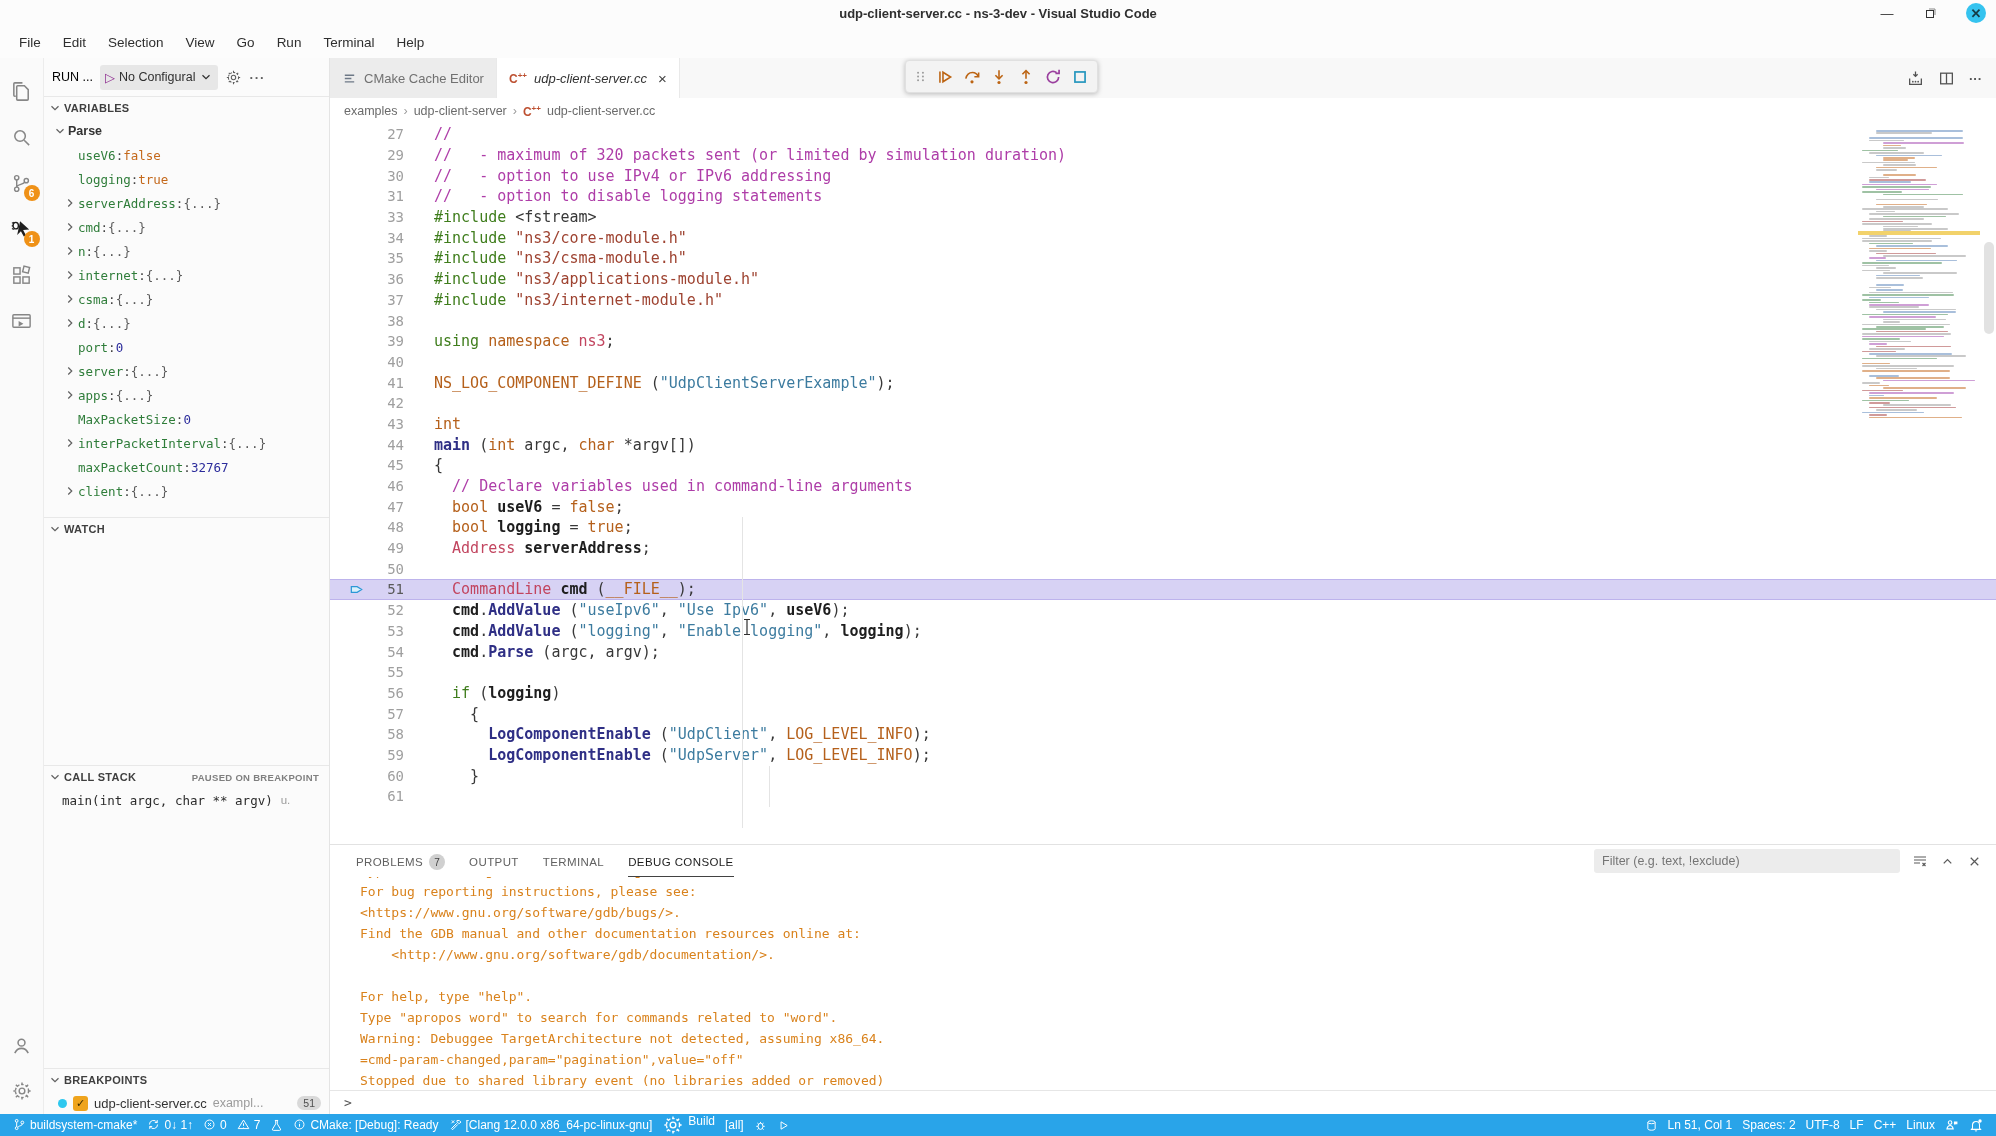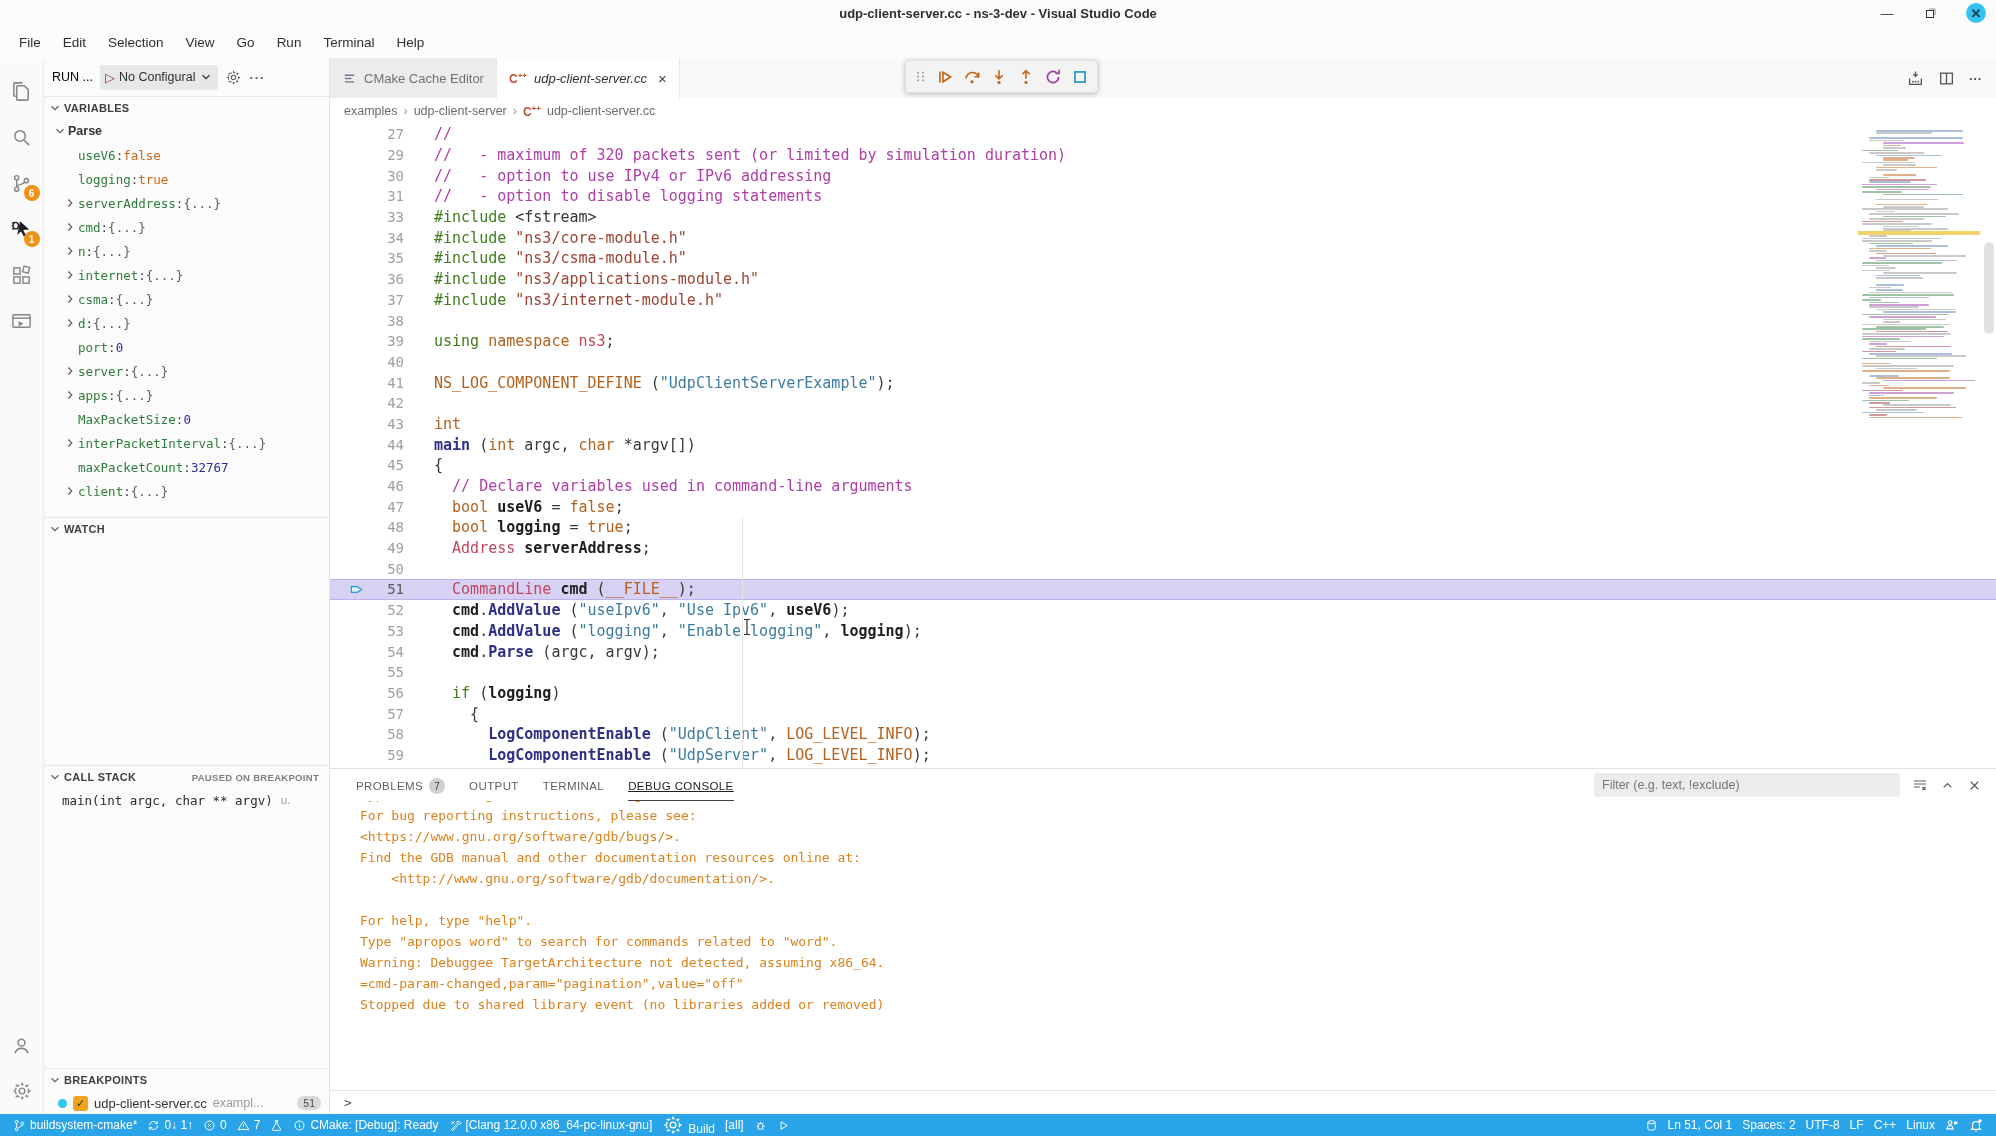--- a/index.html
+++ b/index.html
@@ -97,42 +97,42 @@
   .tk-st { color:#3c7b9f; } .tk-si { color:#9e4331; }
   .tk-va { color:#1e1e1e; font-weight:600; } .tk-pl { color:#383838; }
   .indent-guide { position:absolute; width:1px; background:#e4e4e4; }
   .minimap { position:absolute; top:2px; right:16px; width:122px; height:300px; }
   .mm-bar { position:absolute; height:1.6px; border-radius:1px; }
   .mm-current { position:absolute; left:0; width:122px; height:4px; background:#f2d26b; }
   .v-scroll { position:absolute; right:2px; top:118px; width:10px; height:92px; background:#d8d8d8; opacity:.75; border-radius:5px;}
   .mouse-ibeam { position:absolute; color:#2f2f2f; }
 
   
-  .panel { height:346px; border-top:1px solid #e2e2e2; display:flex; flex-direction:column; background:#fff; }
+  .panel { height:270px; border-top:1px solid #e2e2e2; display:flex; flex-direction:column; background:#fff; }
   .panel-tabs { height:32px; display:flex; align-items:center; padding-left:26px; gap:24px; position:relative; }
   .panel-tab { font-size:11.5px; letter-spacing:.4px; color:#616161; display:flex; align-items:center; gap:6px;
     height:100%; align-items:center; padding-top:2px; }
-  .panel-tab.active { color:#1e1e1e; border-bottom:1.5px solid #424242;text-decoration:underline; }
+  .panel-tab.active { color:#1e1e1e; border-bottom:1.5px solid #424242; }
   .panel-badge { background:#d0d0d0; color:#3f3f3f; min-width:16px; height:16px; border-radius:8px;
     display:flex; align-items:center; justify-content:center; font-size:10px; }
   .panel-right { margin-left:auto; display:flex; align-items:center; gap:12px; padding-right:14px; color:#5a5a5a; }
   .filter-input { width:306px; height:24px; background:#ececec; border:none; border-radius:3px;
     padding:0 8px; font-size:12.5px; color:#555; font-family:"Liberation Sans",sans-serif; }
   .console { flex:1; overflow:hidden; padding-left:30px; }
   .console-inner { margin-top:-17px; }
   .console-line { font-family:"DejaVu Sans Mono",monospace; font-size:13px; line-height:21px;
     color:#d9821c; white-space:pre; }
   .console-line .ul { text-decoration:underline; }
   .prompt-row { height:24px; border-top:1px solid #e6e6e6; display:flex; align-items:center; padding-left:14px;
     font-family:"DejaVu Sans Mono",monospace; font-size:13px; color:#555; }
 
   
   .statusbar { position:absolute; bottom:0; left:0; width:1996px; height:22px; background:#29a4e9;
     display:flex; align-items:center; color:#fff; font-size:12px; padding:0 8px; }
-  .sb-item { display:flex; align-items:flex-end; gap:4px; padding:0 5px; height:100%; white-space:nowrap; }
+  .sb-item { display:flex; align-items:flex-start; gap:4px; padding:0 5px; height:100%; white-space:nowrap; }
   .sb-right { margin-left:auto; display:flex; align-items:center; }
   svg { display:block; }
 </style>
 </head>
 <body>
 
 <div class="titlebar">
   <div class="win-title">udp-client-server.cc - ns-3-dev - Visual Studio Code</div>
   <div class="win-controls">
     <div class="wc">—</div>

